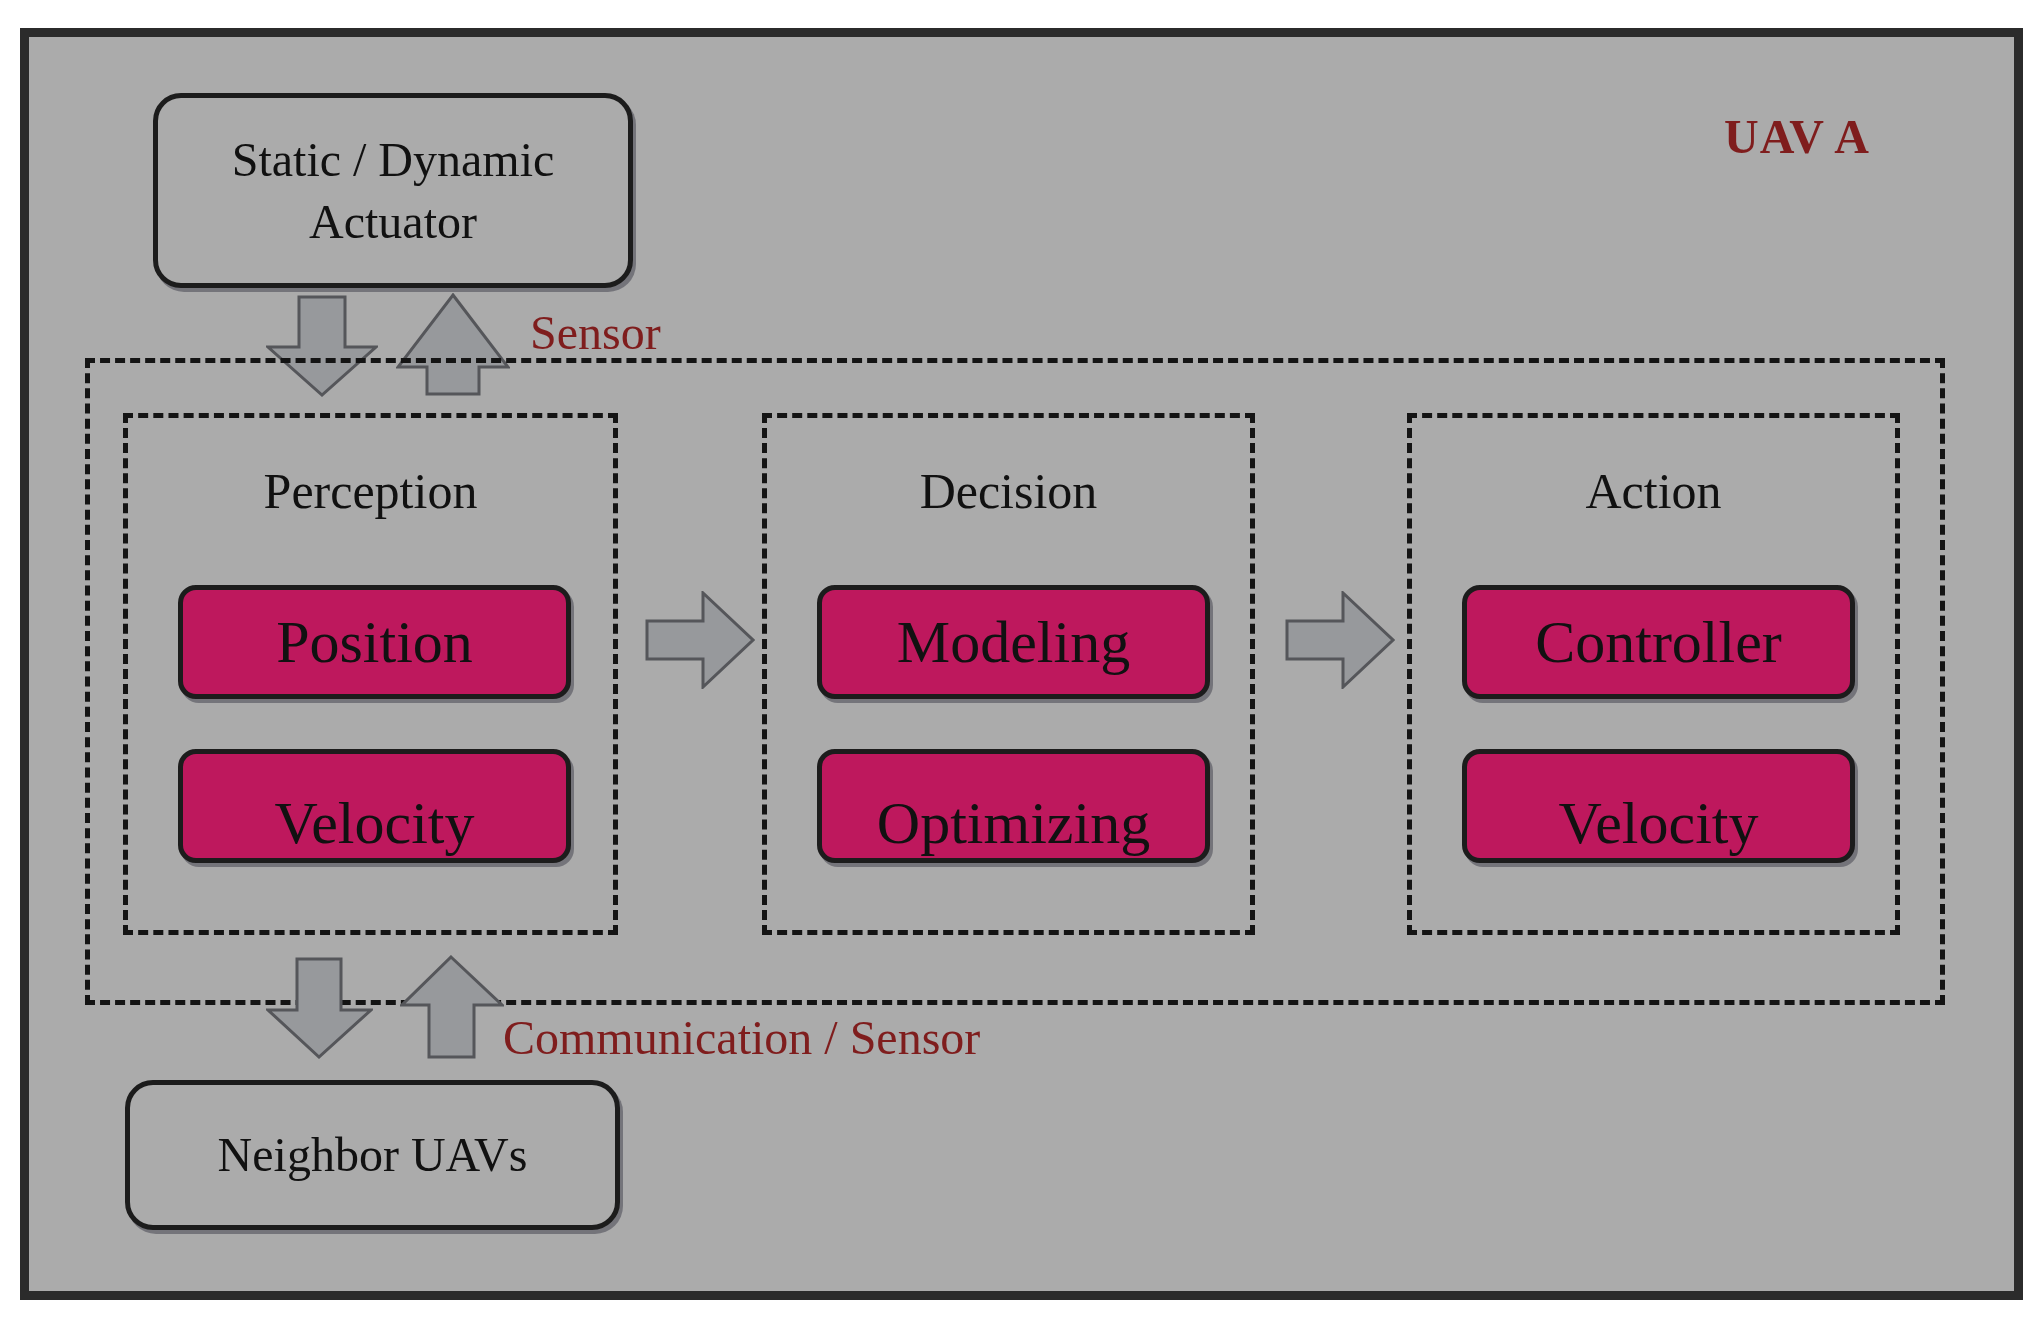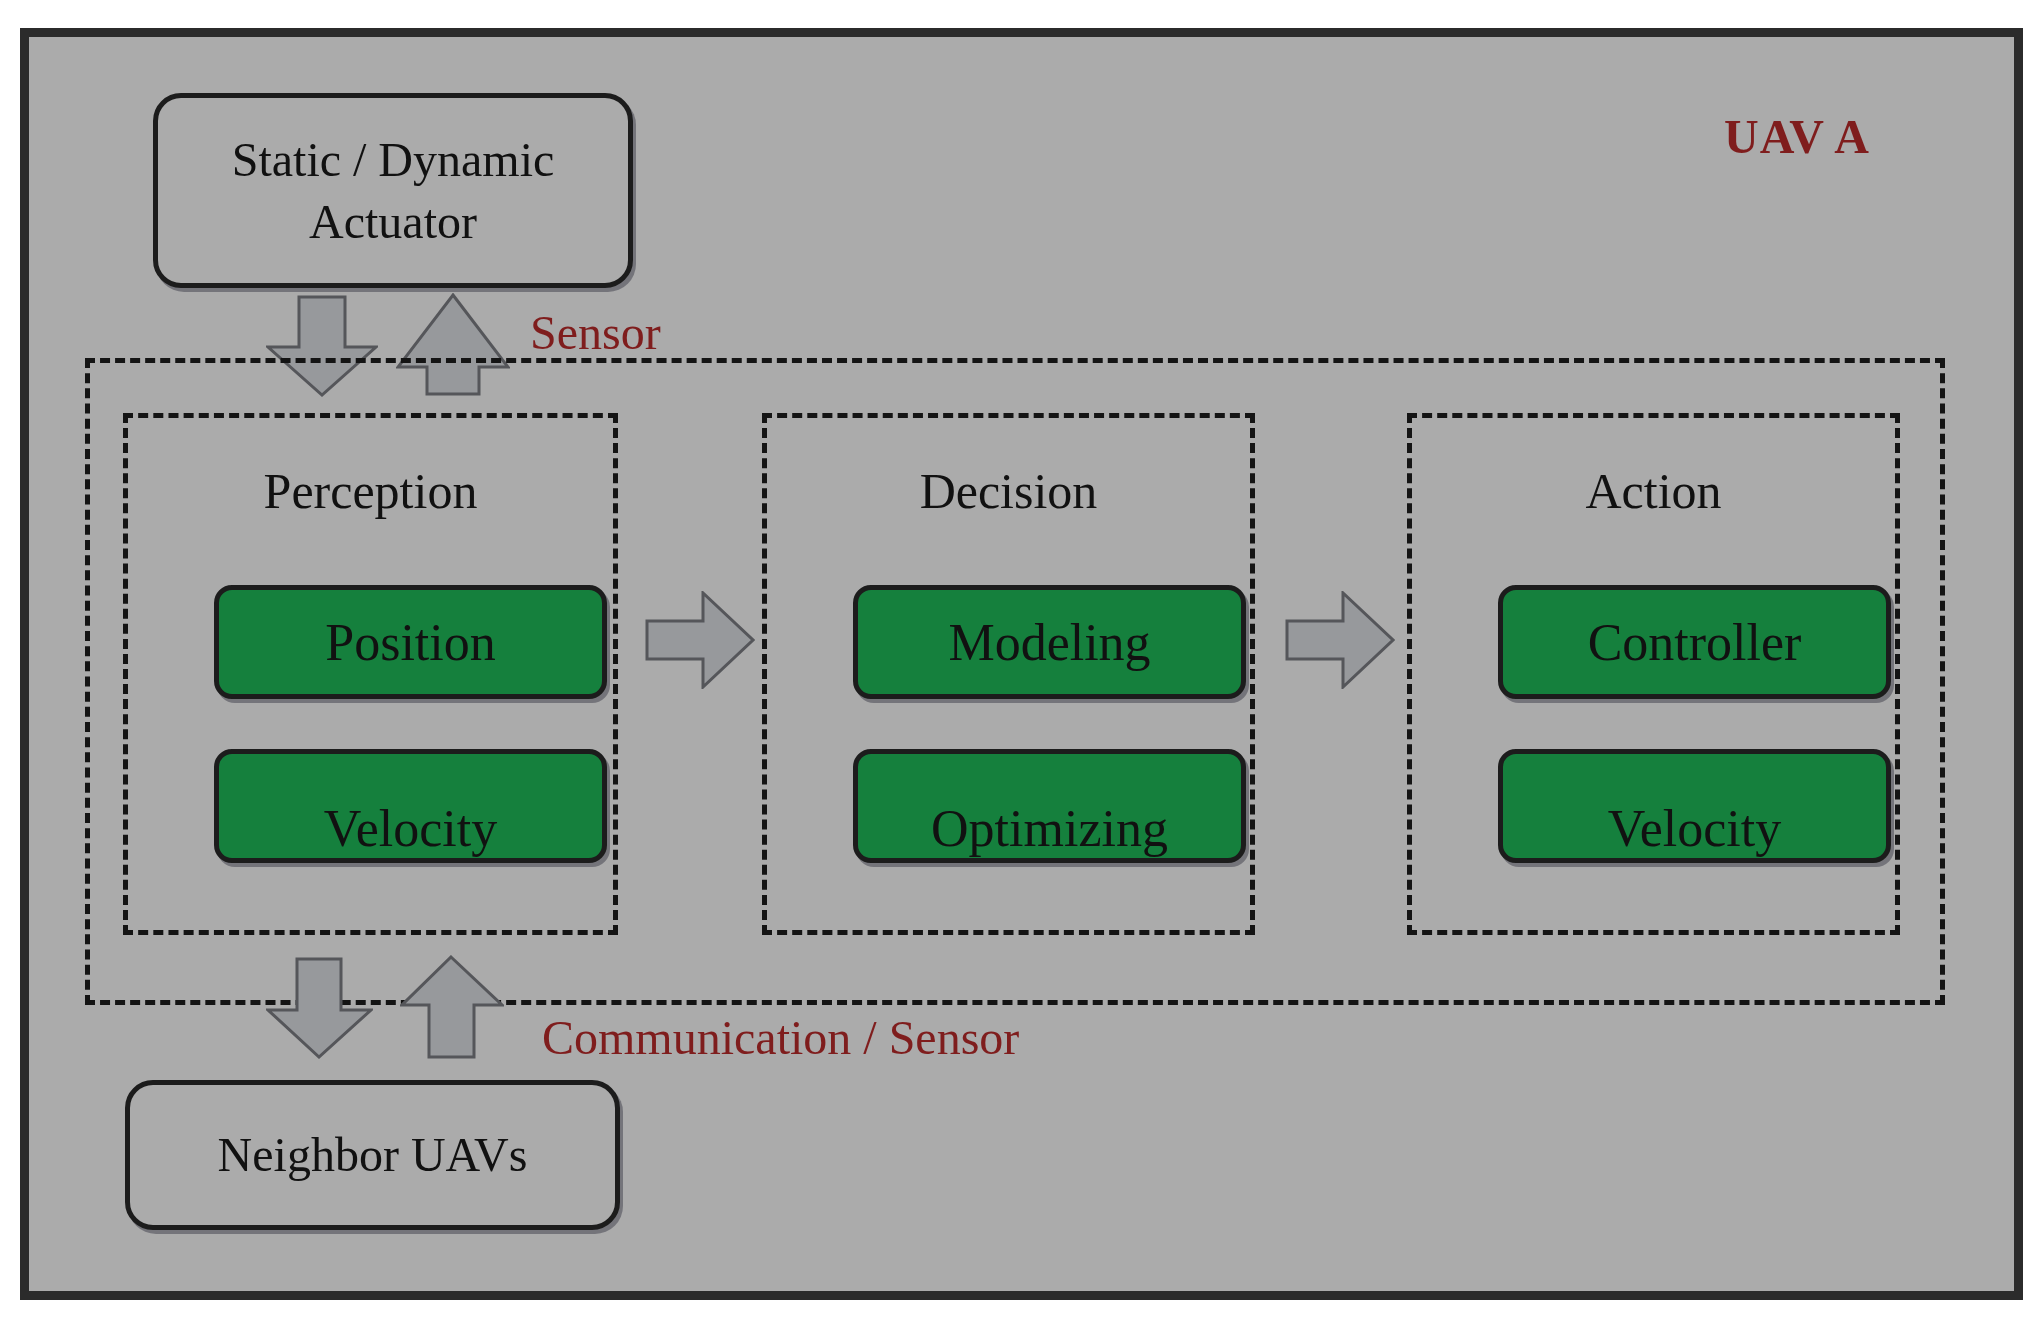--- a/index.html
+++ b/index.html
@@ -79,41 +79,40 @@
     text-align: center;
     font-size: 50px;
     line-height: 1;
   }
 
   .item-box {
     position: absolute;
     left: 50px; width: 393px; height: 114px;
     border: 5px solid #1c1c1c;
     border-radius: 18px;
-    background: #15803d;
+    background: #be185d;
     box-shadow: 3px 4px 0 #74747a;
     display: flex;
     align-items: center;
     justify-content: center;
-    font-size: 52px;
-    margin-left: 36px;
+    font-size: 60px;
   }
   .item-row1 { top: 167px; }
   .item-row2 { top: 331px; align-items: flex-end; }
 
   .arrow-svg { position: absolute; }
   .arrow-svg polygon {
     fill: #97999c;
     stroke: #55565a;
     stroke-width: 3;
     stroke-linejoin: miter;
   }
 
   .sensor-label        { left: 530px; top: 308px; }
-  .communication-label { left: 503px; top: 1013px; margin-left: 39px; }
+  .communication-label { left: 503px; top: 1013px; }
 </style>
 </head>
 <body>
 
 <div class="stage">
 
   <div class="outer-frame"></div>
 
   <div class="label uav-label">UAV A</div>
 

